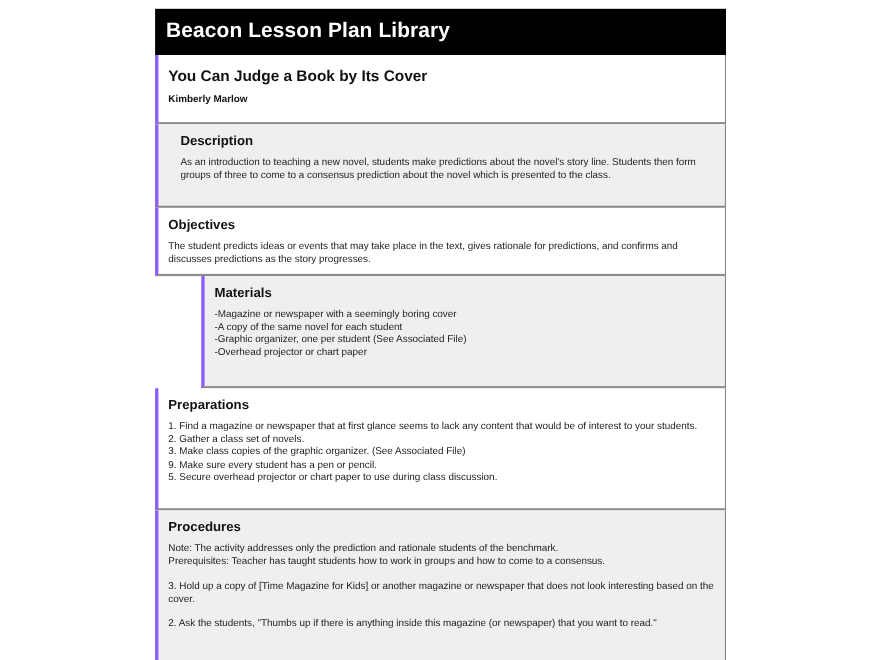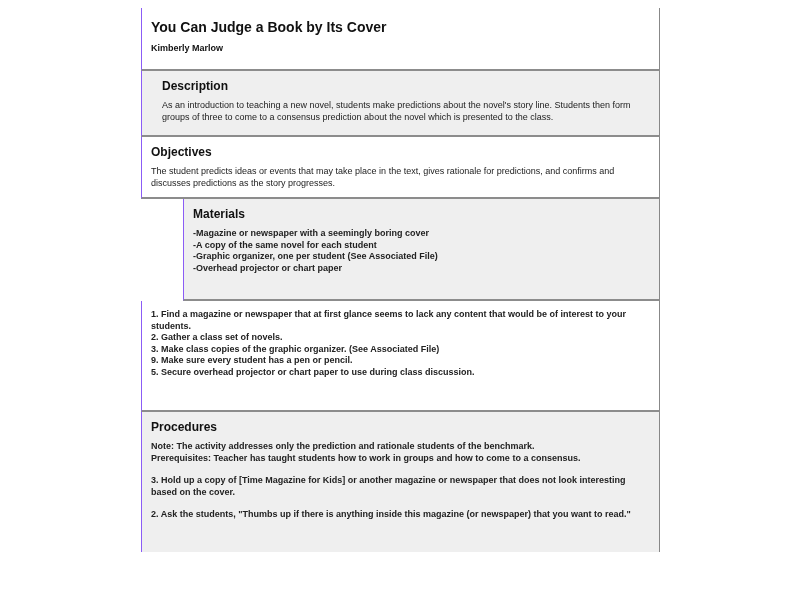--- a/index.html
+++ b/index.html
@@ -27,21 +27,21 @@
     .banner-title {
       color: #ffffff;
       font-weight: bold;
       font-size: 19px;
       letter-spacing: 0.1px;
       line-height: 24px;
       margin: 0;
     }
     .section {
       box-sizing: border-box;
-      border-left: 1px solid #8b5cf6;
+      border-left: 3px solid #8b5cf6;
       border-right: 1px solid #888888;
       border-bottom: 2px solid #8c8c8c;
       padding: 8px 9px 8px 9px;
     }
     .section.white { background: #ffffff; }
     .section.gray { background: #efefef; }
     .title-block { height: 63px; padding-top: 11px; }
     .lesson-title {
       font-size: 14px;
       font-weight: bold;
@@ -59,38 +59,41 @@
       font-weight: bold;
       margin: 0 0 6px 0;
       line-height: 15px;
     }
     .section-text {
       font-size: 9px;
       line-height: 11.6px;
       margin: 0;
       color: #222222;
     }
-    .lines { margin: 0; padding: 0; list-style: none; font-weight: bold; }
+    .lines { margin: 0; padding: 0; list-style: none; }
     .lines li {
       font-size: 9px;
       line-height: 11.6px;
       color: #222222;
     }
     .spacer { height: 11px; }
-    #sec-description { height: 66px; padding-left: 20px; }
+    #sec-description { height: 76px; padding-left: 20px; }
     #sec-objectives { height: 62px; }
     #sec-materials { height: 102px; margin-left: 42px; }
     #sec-preparations { height: 111px; }
     #sec-procedures { height: 140px; border-bottom: none; }
   </style>
 </head>
 <body>
 
 <div class="page">
 
+  <div class="banner">
+    <h1 class="banner-title">Beacon Lesson Plan Library</h1>
+  </div>
 
   <div class="section white title-block">
     <h2 class="lesson-title">You Can Judge a Book by Its Cover</h2>
     <p class="author">Kimberly Marlow</p>
   </div>
 
   <div class="section gray" id="sec-description">
     <h3 class="section-heading">Description</h3>
     <p class="section-text">As an introduction to teaching a new novel, students make predictions about the novel's story line. Students then form groups of three to come to a consensus prediction about the novel which is presented to the class.</p>
   </div>
@@ -104,20 +107,21 @@
     <h3 class="section-heading">Materials</h3>
     <ul class="lines">
       <li>-Magazine or newspaper with a seemingly boring cover</li>
       <li>-A copy of the same novel for each student</li>
       <li>-Graphic organizer, one per student (See Associated File)</li>
       <li>-Overhead projector or chart paper</li>
     </ul>
   </div>
 
   <div class="section white" id="sec-preparations">
+    <h3 class="section-heading">Preparations</h3>
     <ul class="lines">
       <li>1. Find a magazine or newspaper that at first glance seems to lack any content that would be of interest to your students.</li>
       <li>2. Gather a class set of novels.</li>
       <li>3. Make class copies of the graphic organizer. (See Associated File)</li>
       <li>9. Make sure every student has a pen or pencil.</li>
       <li>5. Secure overhead projector or chart paper to use during class discussion.</li>
     </ul>
   </div>
 
   <div class="section gray" id="sec-procedures">

